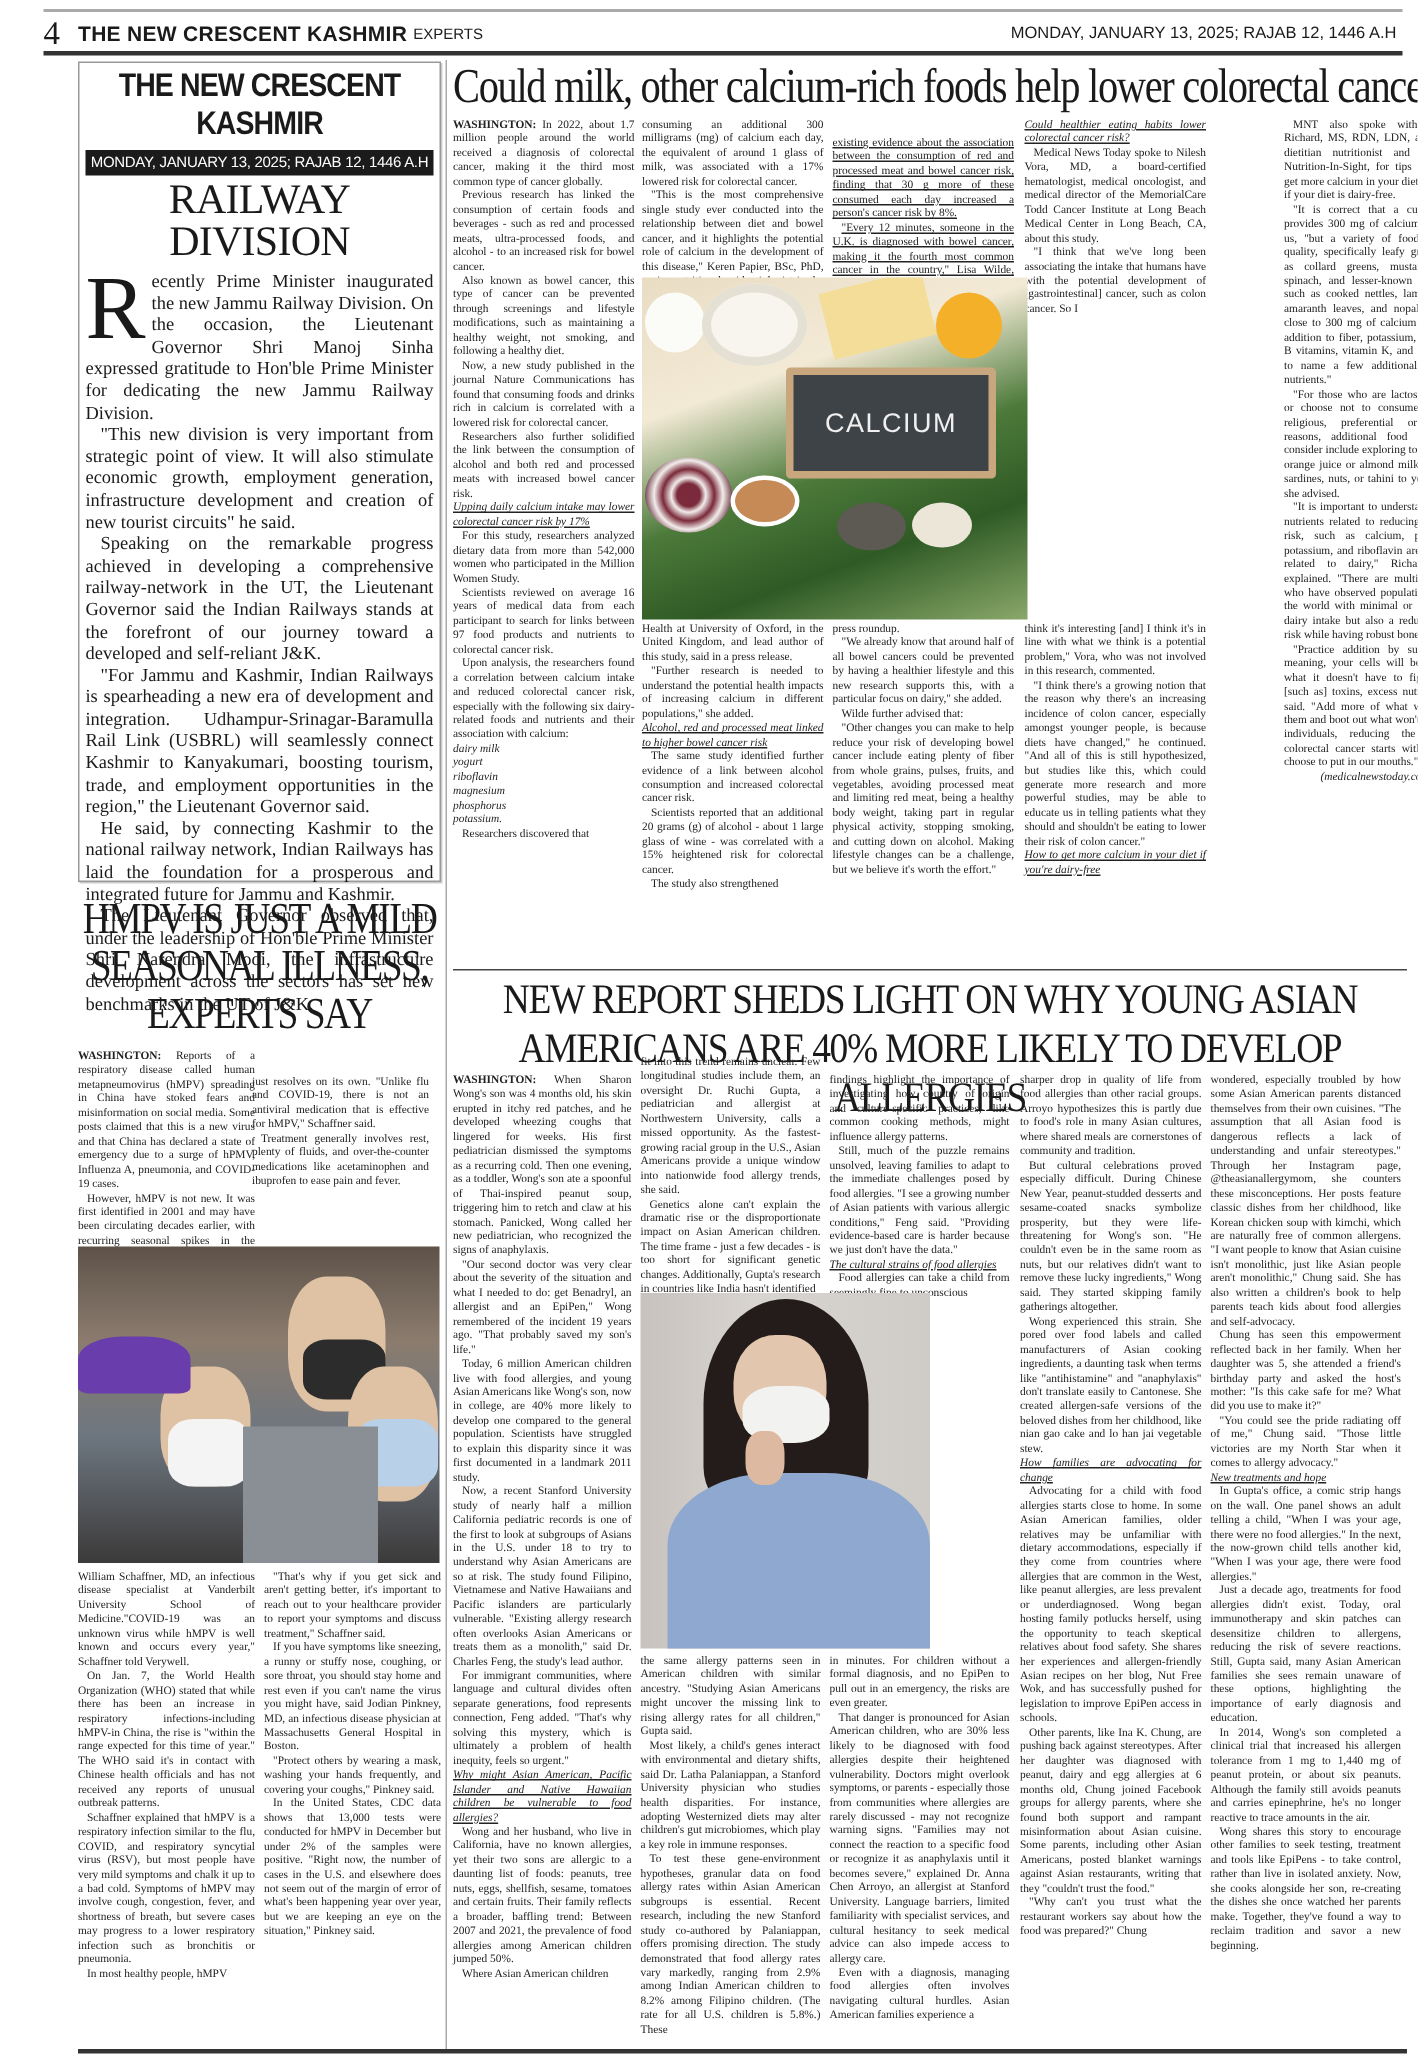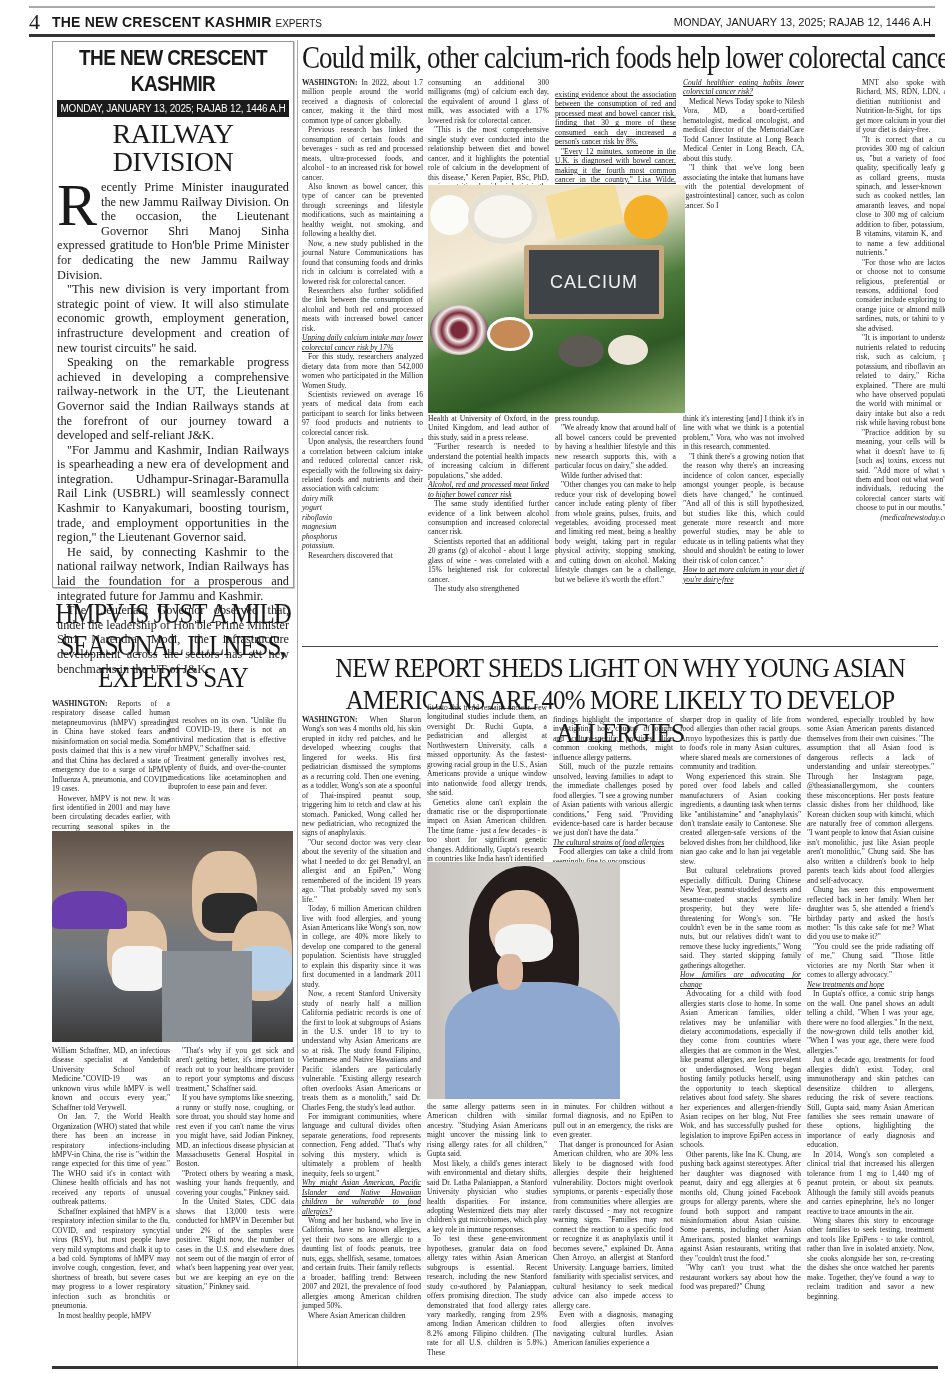--- a/index.html
+++ b/index.html
@@ -242,22 +242,22 @@
   <p>To test these gene-environment hypotheses, granular data on food allergy rates within Asian American subgroups is essential. Recent research, including the new Stanford study co-authored by Palaniappan, offers promising direction. The study demonstrated that food allergy rates vary markedly, ranging from 2.9% among Indian American children to 8.2% among Filipino children. (The rate for all U.S. children is 5.8%.) These</p>
 </div>
 <div class="col" style="left:553px;top:1102px;width:120px;">
   <p class="noind">in minutes. For children without a formal diagnosis, and no EpiPen to pull out in an emergency, the risks are even greater.</p>
   <p>That danger is pronounced for Asian American children, who are 30% less likely to be diagnosed with food allergies despite their heightened vulnerability. Doctors might overlook symptoms, or parents - especially those from communities where allergies are rarely discussed - may not recognize warning signs. "Families may not connect the reaction to a specific food or recognize it as anaphylaxis until it becomes severe," explained Dr. Anna Chen Arroyo, an allergist at Stanford University. Language barriers, limited familiarity with specialist services, and cultural hesitancy to seek medical advice can also impede access to allergy care.</p>
   <p>Even with a diagnosis, managing food allergies often involves navigating cultural hurdles. Asian American families experience a</p>
 </div>
 
 <div class="col" style="left:680px;top:715px;width:121px;">
   <p class="noind">sharper drop in quality of life from food allergies than other racial groups. Arroyo hypothesizes this is partly due to food's role in many Asian cultures, where shared meals are cornerstones of community and tradition.</p>
+  <p>But cultural celebrations proved especially difficult. During Chinese New Year, peanut-studded desserts and sesame-coated snacks symbolize prosperity, but they were life-threatening for Wong's son. "He couldn't even be in the same room as nuts, but our relatives didn't want to remove these lucky ingredients," Wong said. They started skipping family gatherings altogether.</p>
   <p>Wong experienced this strain. She pored over food labels and called manufacturers of Asian cooking ingredients, a daunting task when terms like "antihistamine" and "anaphylaxis" don't translate easily to Cantonese. She created allergen-safe versions of the beloved dishes from her childhood, like nian gao cake and lo han jai vegetable stew.</p>
-  <p>But cultural celebrations proved especially difficult. During Chinese New Year, peanut-studded desserts and sesame-coated snacks symbolize prosperity, but they were life-threatening for Wong's son. "He couldn't even be in the same room as nuts, but our relatives didn't want to remove these lucky ingredients," Wong said. They started skipping family gatherings altogether.</p>
   <p class="sub">How families are advocating for change</p>
   <p>Advocating for a child with food allergies starts close to home. In some Asian American families, older relatives may be unfamiliar with dietary accommodations, especially if they come from countries where allergies that are common in the West, like peanut allergies, are less prevalent or underdiagnosed. Wong began hosting family potlucks herself, using the opportunity to teach skeptical relatives about food safety. She shares her experiences and allergen-friendly Asian recipes on her blog, Nut Free Wok, and has successfully pushed for legislation to improve EpiPen access in schools.</p>
   <p>Other parents, like Ina K. Chung, are pushing back against stereotypes. After her daughter was diagnosed with peanut, dairy and egg allergies at 6 months old, Chung joined Facebook groups for allergy parents, where she found both support and rampant misinformation about Asian cuisine. Some parents, including other Asian Americans, posted blanket warnings against Asian restaurants, writing that they "couldn't trust the food."</p>
   <p>"Why can't you trust what the restaurant workers say about how the food was prepared?" Chung</p>
 </div>
 <div class="col" style="left:807px;top:715px;width:127px;">
   <p class="noind">wondered, especially troubled by how some Asian American parents distanced themselves from their own cuisines. "The assumption that all Asian food is dangerous reflects a lack of understanding and unfair stereotypes." Through her Instagram page, @theasianallergymom, she counters these misconceptions. Her posts feature classic dishes from her childhood, like Korean chicken soup with kimchi, which are naturally free of common allergens. "I want people to know that Asian cuisine isn't monolithic, just like Asian people aren't monolithic," Chung said. She has also written a children's book to help parents teach kids about food allergies and self-advocacy.</p>
   <p>Chung has seen this empowerment reflected back in her family. When her daughter was 5, she attended a friend's birthday party and asked the host's mother: "Is this cake safe for me? What did you use to make it?"</p>
   <p>"You could see the pride radiating off of me," Chung said. "Those little victories are my North Star when it comes to allergy advocacy."</p>
   <p class="sub">New treatments and hope</p>

